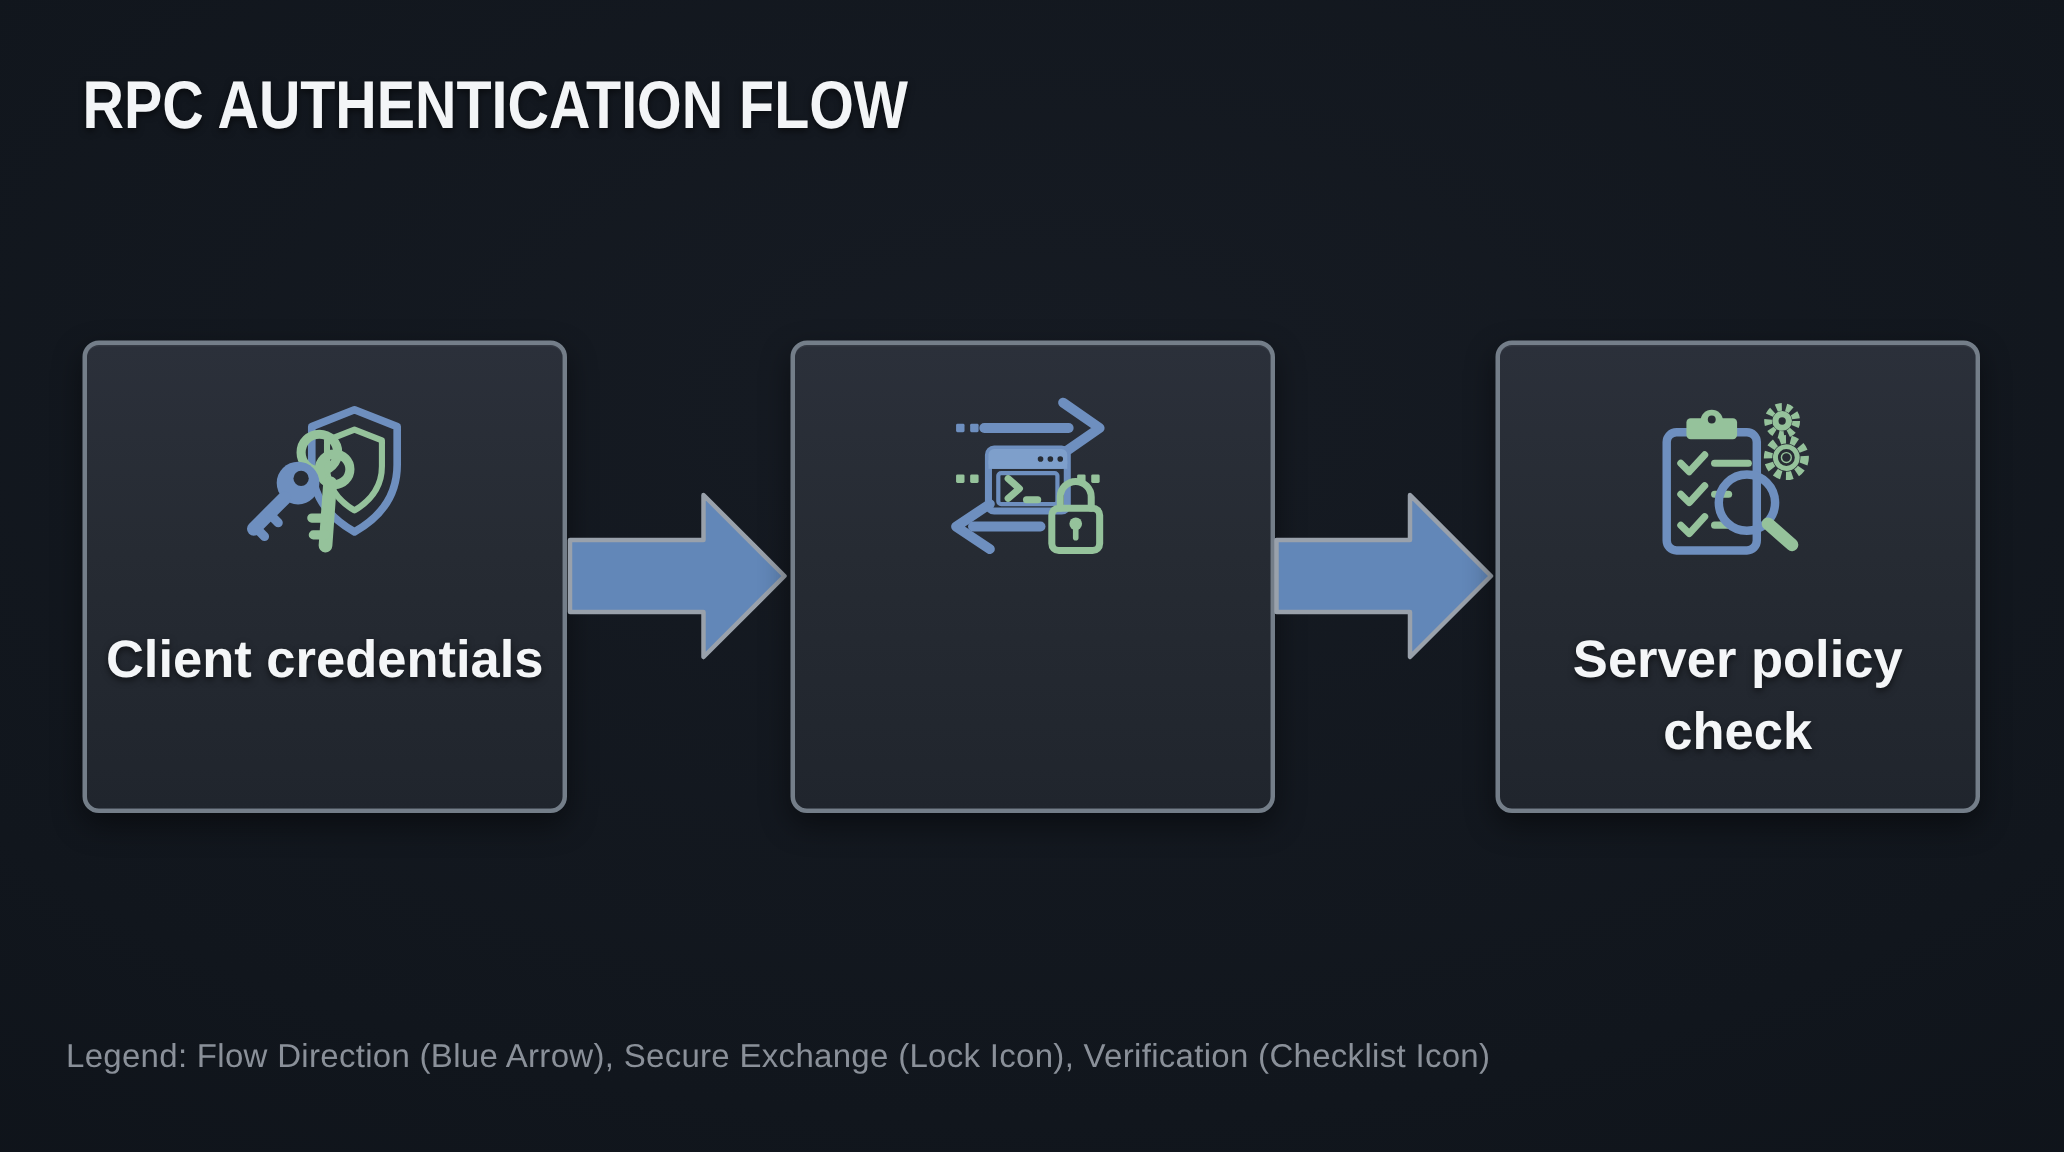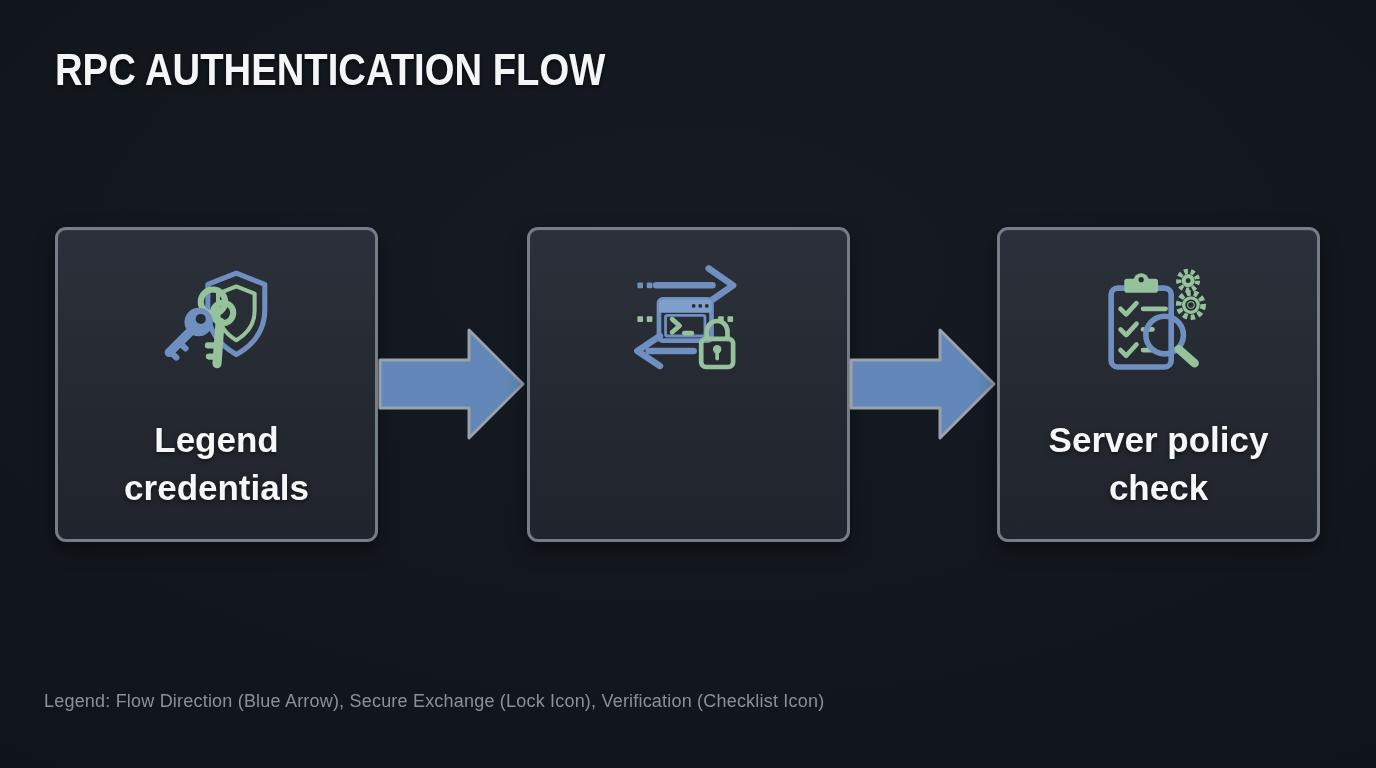--- a/index.html
+++ b/index.html
@@ -55,21 +55,21 @@
     top: 327px;
     width: 148px;
     height: 114px;
   }
   .arrow-1 { left: 378px; }
   .arrow-2 { left: 849px; }
   .legend {
     position: absolute;
     left: 44px;
     top: 691px;
-    font-size: 18px;
+    font-size: 22px;
     color: #8a9099;
     letter-spacing: 0.2px;
     white-space: nowrap;
   }
 </style>
 </head>
 <body>
 
 <h1 class="title">RPC AUTHENTICATION FLOW</h1>
 
@@ -83,21 +83,21 @@
 
     <circle cx="66" cy="52" r="10" fill="none" stroke="#95c29b" stroke-width="6"></circle>
     <path d="M63 61 L60 102" stroke="#95c29b" stroke-width="9" stroke-linecap="round" fill="none"></path>
     <path d="M60 84 H51 M60 95 H52" stroke="#95c29b" stroke-width="6" stroke-linecap="round" fill="none"></path>
 
     <circle cx="42" cy="61" r="14" fill="#6e8fbf"></circle>
     <circle cx="44" cy="58" r="5" fill="#272c34"></circle>
     <path d="M33 71 L13 91" stroke="#6e8fbf" stroke-width="9" stroke-linecap="round" fill="none"></path>
     <path d="M14 90 L20 96 M23 81 L29 87" stroke="#6e8fbf" stroke-width="6" stroke-linecap="round" fill="none"></path>
   </svg>
-  <div class="node-label">Legend credentials</div>
+  <div class="node-label">Client credentials</div>
 </div>
 
 <svg class="flow-arrow arrow-1" viewBox="0 0 148 114" aria-hidden="true">
   <polygon points="2,33 91,33 91,3 145,57 91,111 91,81 2,81" fill="#6287b8" stroke="#99a1ab" stroke-width="3" stroke-linejoin="round"></polygon>
 </svg>
 
 <div class="node node-2">
   <svg class="node-icon" viewBox="0 0 130 130" aria-hidden="true">
 
     <rect x="10" y="24" width="6" height="6" rx="1" fill="#6e8fbf"></rect>

